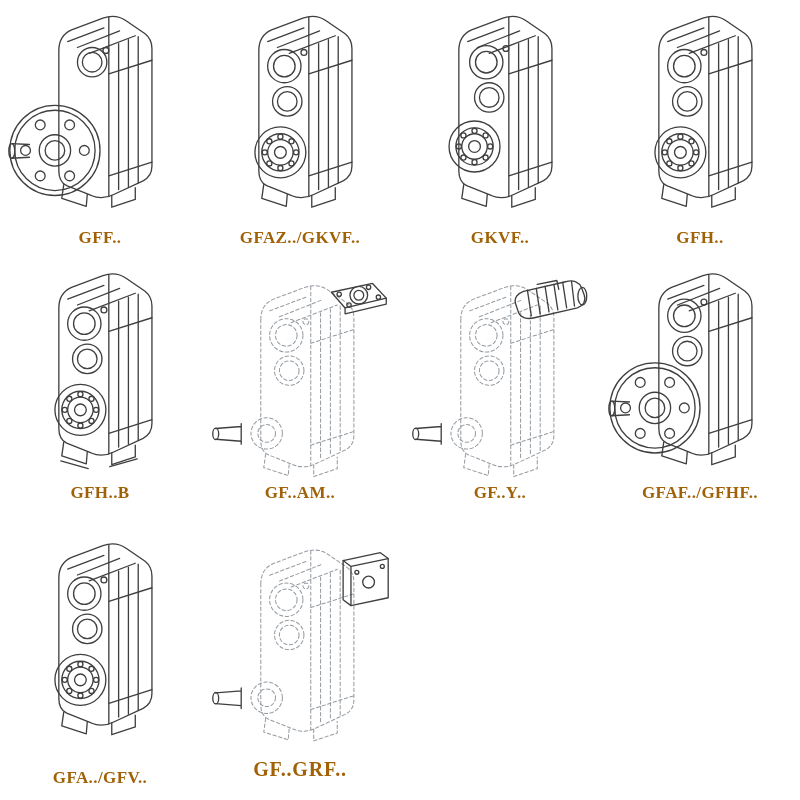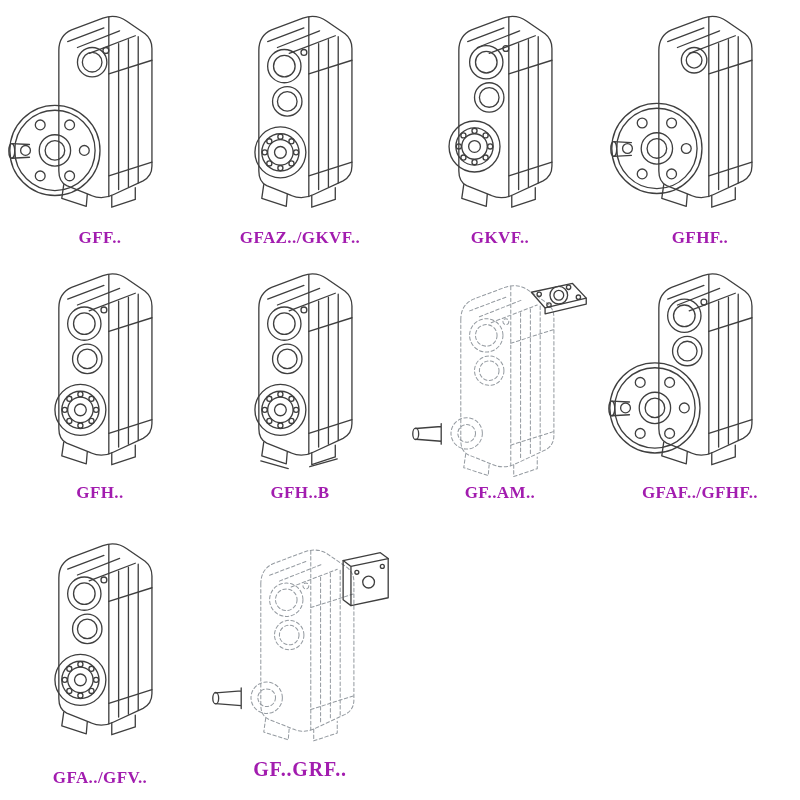--- a/index.html
+++ b/index.html
@@ -10,21 +10,21 @@
     grid-template-rows:260px 255px 285px;
     font-family:"Liberation Serif", serif;
     overflow:hidden;
   }
   .cell{
     margin:0;display:flex;flex-direction:column;align-items:center;
     justify-content:flex-end;position:relative;
   }
   .cell svg{width:196px;flex:1 1 auto;min-height:0;display:block;}
   .cap{
-    font-weight:bold;font-size:17px;letter-spacing:.4px;color:#a21caf;
+    font-weight:bold;font-size:17px;letter-spacing:.4px;color:#a16207;
     text-align:center;padding:2px 0 12px 0;line-height:1.1;white-space:nowrap;
   }
   .cap.lg{font-size:20px;letter-spacing:.8px;padding-bottom:20px;}
   .cell.boxed{border-left:1px solid #c6c6c6;border-top:1px solid #c6c6c6;}
   
   .ln{fill:none;stroke:#3f3f3f;stroke-width:1.35;stroke-linejoin:round;stroke-linecap:round;}
   .ph{fill:none;stroke:#959ba1;stroke-width:1.05;stroke-linejoin:round;stroke-linecap:round;stroke-dasharray:3.5 2.5;}
   .defs-holder{position:absolute;width:0;height:0;overflow:hidden;}
 </style>
 </head>
@@ -140,31 +140,20 @@
     <svg viewBox="0 0 200 225">
       <g class="ln">
         <use href="#g-housing"></use>
         <use href="#g-topholes" transform="translate(2,-4)"></use>
         <use href="#g-hub" transform="translate(-6,-6)"></use>
       </g>
     </svg>
     <figcaption class="cap">GKVF..</figcaption>
   </figure>
 
-  <figure class="cell">
-    <svg viewBox="0 0 200 225">
-      <g class="ln">
-        <use href="#g-housing"></use>
-        <circle cx="94" cy="58" r="13"></circle>
-          <circle cx="94" cy="58" r="8"></circle>
-        <use href="#g-flange" transform="translate(2,-2)"></use>
-      </g>
-    </svg>
-    <figcaption class="cap">GFHF..</figcaption>
-  </figure>
 
   <figure class="cell">
     <svg viewBox="0 0 200 225">
       <g class="ln">
         <use href="#g-housing"></use>
         <use href="#g-topholes"></use>
         <use href="#g-hub"></use>
       </g>
     </svg>
     <figcaption class="cap">GFH..</figcaption>
@@ -191,52 +180,67 @@
           <circle cx="66" cy="176" r="9"></circle>
       </g>
       <g class="ln">
         <use href="#g-topflange" transform="translate(0,8)"></use>
         <use href="#g-outshaft"></use>
       </g>
     </svg>
     <figcaption class="cap">GF..AM..</figcaption>
   </figure>
 
-
-  <figure class="cell">
-    <svg viewBox="0 0 200 225">
-      <g class="ln">
-        <use href="#g-housing"></use>
-        <use href="#g-topholes" transform="translate(0,-8)"></use>
-        <use href="#g-flange"></use>
-      </g>
-    </svg>
-    <figcaption class="cap">GFAF../GFHF..</figcaption>
-  </figure>
-
-  <figure class="cell">
-    <svg viewBox="0 0 200 225">
-      <g class="ln">
-        <use href="#g-housing"></use>
-        <use href="#g-topholes"></use>
-        <use href="#g-hub"></use>
-      </g>
-    </svg>
-    <figcaption class="cap">GFA../GFV..</figcaption>
-  </figure>
-
   <figure class="cell">
     <svg viewBox="0 0 200 225">
       <g class="ph">
         <use href="#g-housing" transform="translate(2,12)"></use>
         <use href="#g-topholes" transform="translate(2,12)"></use>
         <circle cx="66" cy="176" r="16"></circle>
           <circle cx="66" cy="176" r="9"></circle>
       </g>
       <g class="ln">
+        <use href="#g-motor" transform="translate(0,8)"></use>
+        <use href="#g-outshaft"></use>
+      </g>
+    </svg>
+    <figcaption class="cap">GF..Y..</figcaption>
+  </figure>
+
+  <figure class="cell">
+    <svg viewBox="0 0 200 225">
+      <g class="ln">
+        <use href="#g-housing"></use>
+        <use href="#g-topholes" transform="translate(0,-8)"></use>
+        <use href="#g-flange"></use>
+      </g>
+    </svg>
+    <figcaption class="cap">GFAF../GFHF..</figcaption>
+  </figure>
+
+  <figure class="cell">
+    <svg viewBox="0 0 200 225">
+      <g class="ln">
+        <use href="#g-housing"></use>
+        <use href="#g-topholes"></use>
+        <use href="#g-hub"></use>
+      </g>
+    </svg>
+    <figcaption class="cap">GFA../GFV..</figcaption>
+  </figure>
+
+  <figure class="cell">
+    <svg viewBox="0 0 200 225">
+      <g class="ph">
+        <use href="#g-housing" transform="translate(2,12)"></use>
+        <use href="#g-topholes" transform="translate(2,12)"></use>
+        <circle cx="66" cy="176" r="16"></circle>
+          <circle cx="66" cy="176" r="9"></circle>
+      </g>
+      <g class="ln">
         <use href="#g-sidebox" transform="translate(2,6)"></use>
         <use href="#g-outshaft"></use>
       </g>
     </svg>
     <figcaption class="cap lg">GF..GRF..</figcaption>
   </figure>
 
 
 </div>
 

